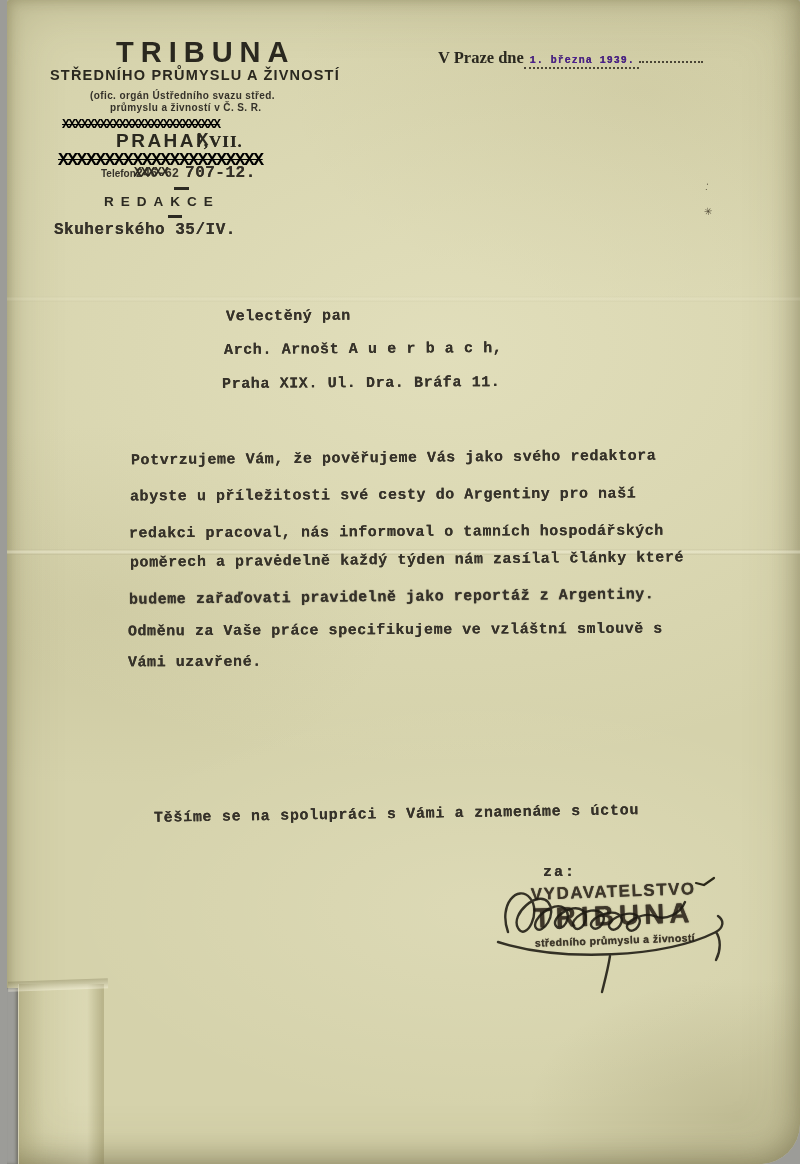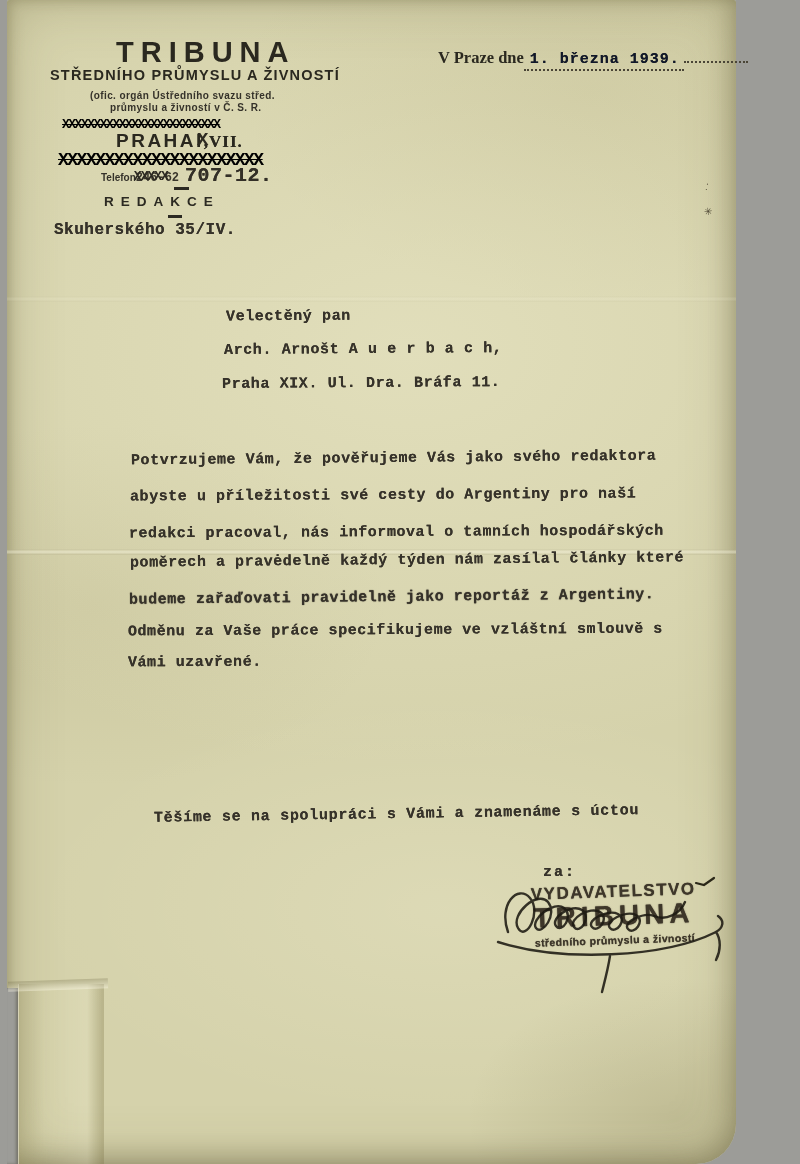--- a/index.html
+++ b/index.html
@@ -1,19 +1,19 @@
 <!DOCTYPE html>
 <html><head>
 <meta charset="utf-8">
 <style>
   * { margin:0; padding:0; box-sizing:border-box; }
   html,body { width:800px; height:1164px; overflow:hidden; }
   body { font-family:"Liberation Sans", sans-serif; background:#9c9c98; position:relative; }
 
-  #stage { position:absolute; inset:0; width:736px; height:1164px; }
+  #stage { position:absolute; inset:0; width:800px; height:1164px; }
 
   
   .paper {
     position:absolute; left:7px; top:0; right:0; bottom:0;
     background:
       radial-gradient(ellipse 900px 600px at 55% 30%, rgba(235,232,200,.55), rgba(0,0,0,0) 70%),
       radial-gradient(ellipse 500px 300px at 80% 8%, rgba(150,140,88,.14), rgba(0,0,0,0) 70%),
       radial-gradient(ellipse 420px 260px at 12% 52%, rgba(148,140,92,.13), rgba(0,0,0,0) 70%),
       radial-gradient(ellipse 600px 300px at 60% 78%, rgba(255,252,230,.18), rgba(0,0,0,0) 70%),
       radial-gradient(ellipse 300px 200px at 92% 96%, rgba(120,112,70,.22), rgba(0,0,0,0) 70%),
@@ -58,31 +58,31 @@
   .struck2 { left:58px; top:150px; font-size:18px; }
 
   .praha-line { left:116px; top:130px; font-size:19px; font-weight:700; letter-spacing:2.5px; color:#2a281f; }
   .overstrike-wrap { position:relative; display:inline-block; }
   .overstrike-x { position:absolute; left:1px; top:-1px; font-family:"Liberation Mono", monospace; font-weight:700; color:#2e2b22; }
   .praha-typed { font-family:Liberation Serif, serif; font-size:17px; letter-spacing:1px; }
 
   .telefon-line { left:101px; top:164px; font-size:10px; font-weight:700; color:#35322a; }
   .tel-old { position:relative; display:inline-block; font-family:"Liberation Mono", monospace; font-size:12px; margin-left:0; color:#3a362c; }
   .tel-strike { position:absolute; left:-2px; top:-2px; font-size:13px; letter-spacing:-1px; color:#2c2921; }
-  .tel-new { font-family:"Liberation Mono","DejaVu Sans Mono", monospace; font-size:20px; letter-spacing:.5px; margin-left:6px; color:#332f27; }
+  .tel-new { font-family:"Liberation Mono","DejaVu Sans Mono", monospace; font-size:16px; letter-spacing:.5px; margin-left:6px; color:#332f27; }
 
   .dash { position:absolute; height:2.5px; background:#2c2a22; }
   .dash1 { left:174px; top:187px; width:15px; }
   .dash2 { left:168px; top:215px; width:14px; }
   .redakce { left:104px; top:194px; font-size:13.5px; font-weight:700; letter-spacing:7px; color:#2c2a22; }
   .skuhersky { left:54px; top:221px; font-size:16px; letter-spacing:.5px; }
 
   .date-line { left:438px; top:48px; }
   .date-printed { font-family:"Liberation Serif","DejaVu Serif", serif; font-size:16.5px; font-weight:600; color:#2a281f; }
-  .date-typed { font-family:"Liberation Mono","DejaVu Sans Mono", monospace; font-weight:700; font-size:15px; color:#0f172a; border-bottom:2px dotted #4a4536; padding:0 4px 1px 6px; letter-spacing:1px; }
+  .date-typed { font-family:"Liberation Mono","DejaVu Sans Mono", monospace; font-weight:700; font-size:10px; color:#4c1d95; border-bottom:2px dotted #4a4536; padding:0 4px 1px 6px; letter-spacing:1px; }
   .date-leader { display:inline-block; width:64px; border-bottom:2px dotted #4a4536; height:14px; }
 
   .recipient { font-size:15px; letter-spacing:.6px; transform:rotate(-.4deg); }
   .r1 { left:226px; top:308px; }
   .r2 { left:224px; top:341px; }
   .r3 { left:222px; top:375px; }
 
   .bodyline { font-size:15px; letter-spacing:.55px; }
   .closing { left:154px; top:806px; font-size:15px; letter-spacing:.7px; transform:rotate(-.9deg); }
 

